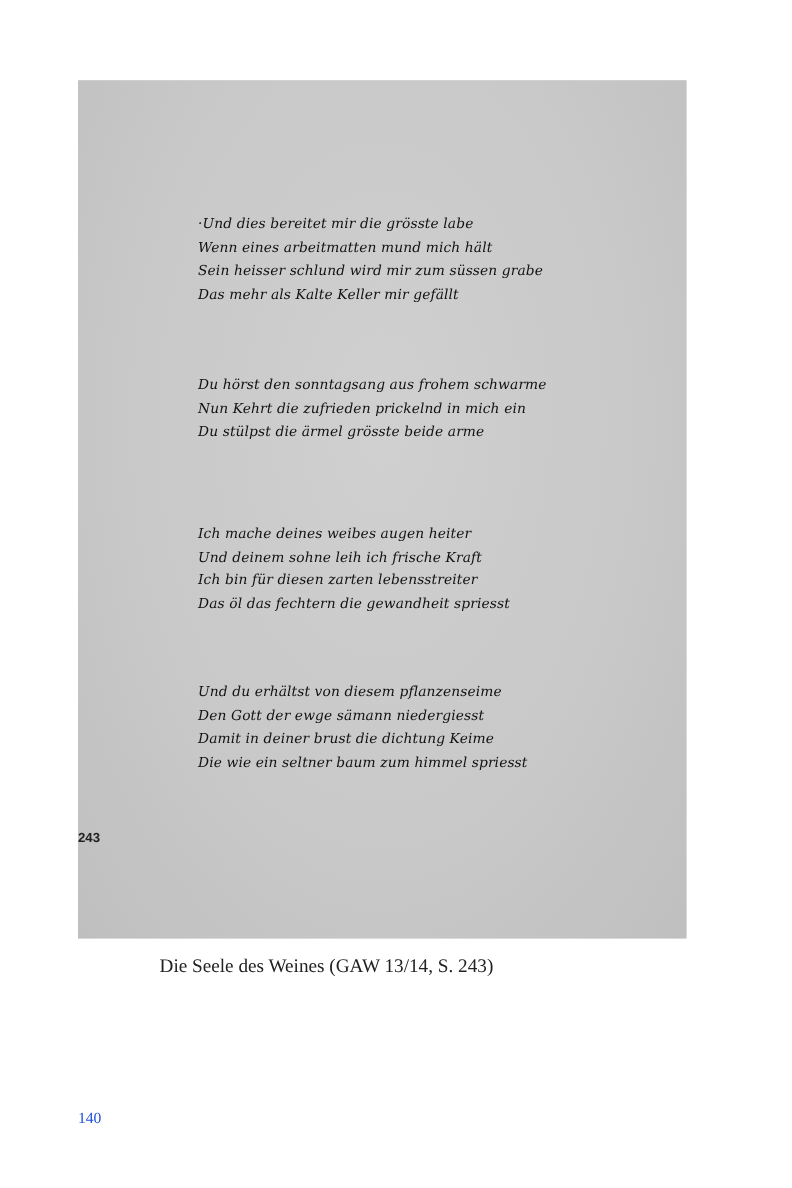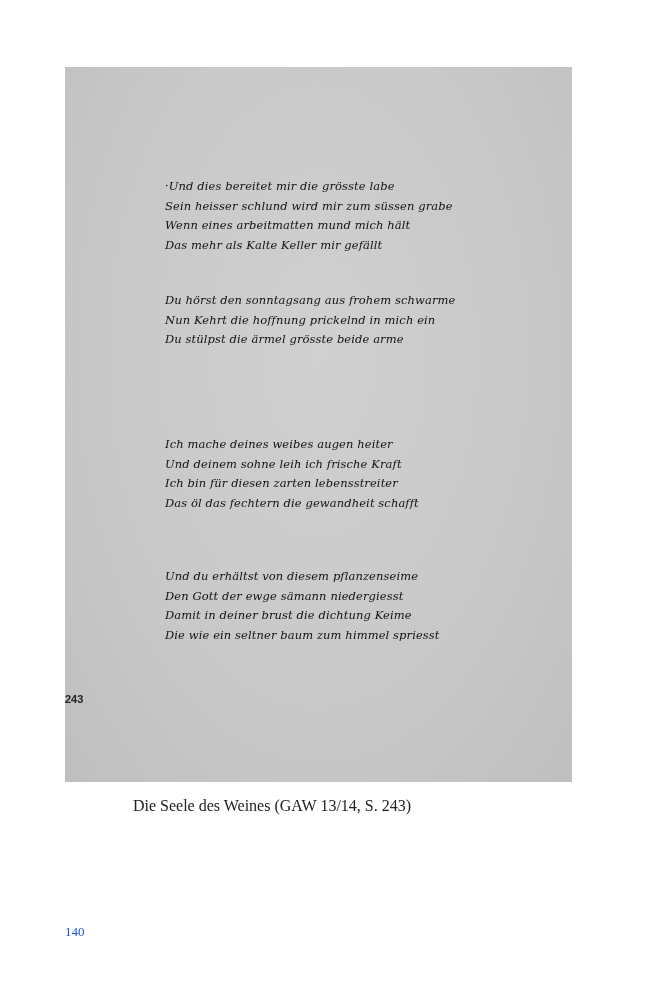--- a/index.html
+++ b/index.html
@@ -32,34 +32,34 @@
       position: absolute; left: 65px; top: 924px;
       font-family: "Liberation Serif", serif; font-size: 13px; color: #1d4ed8;
     }
   </style>
 </head>
 <body>
 
 <div class="plate">
   <div class="stanza" style="top:110px;">
     <div class="line">·Und dies bereitet mir die grösste labe</div>
+    <div class="line">Wenn eines arbeitmatten mund mich hält</div>
     <div class="line">Sein heisser schlund wird mir zum süssen grabe</div>
-    <div class="line">Wenn eines arbeitmatten mund mich hält</div>
     <div class="line">Das mehr als Kalte Keller mir gefällt</div>
   </div>
-  <div class="stanza" style="top:224px;">
+  <div class="stanza" style="top:244px;">
     <div class="line">Du hörst den sonntagsang aus frohem schwarme</div>
-    <div class="line">Nun Kehrt die hoffnung prickelnd in mich ein</div>
+    <div class="line">Nun Kehrt die zufrieden prickelnd in mich ein</div>
     <div class="line">Du stülpst die ärmel grösste beide arme</div>
   </div>
   <div class="stanza" style="top:368px;">
     <div class="line">Ich mache deines weibes augen heiter</div>
     <div class="line">Und deinem sohne leih ich frische Kraft</div>
     <div class="line">Ich bin für diesen zarten lebensstreiter</div>
-    <div class="line">Das öl das fechtern die gewandheit schafft</div>
+    <div class="line">Das öl das fechtern die gewandheit spriesst</div>
   </div>
   <div class="stanza" style="top:500px;">
     <div class="line">Und du erhältst von diesem pflanzenseime</div>
     <div class="line">Den Gott der ewge sämann niedergiesst</div>
     <div class="line">Damit in deiner brust die dichtung Keime</div>
     <div class="line">Die wie ein seltner baum zum himmel spriesst</div>
   </div>
   <div class="page-num-plate">243</div>
 </div>
 

